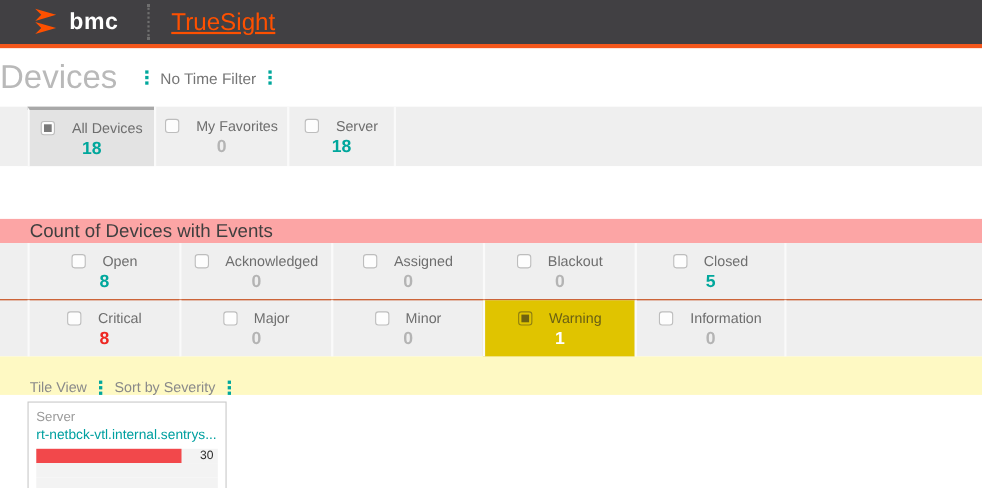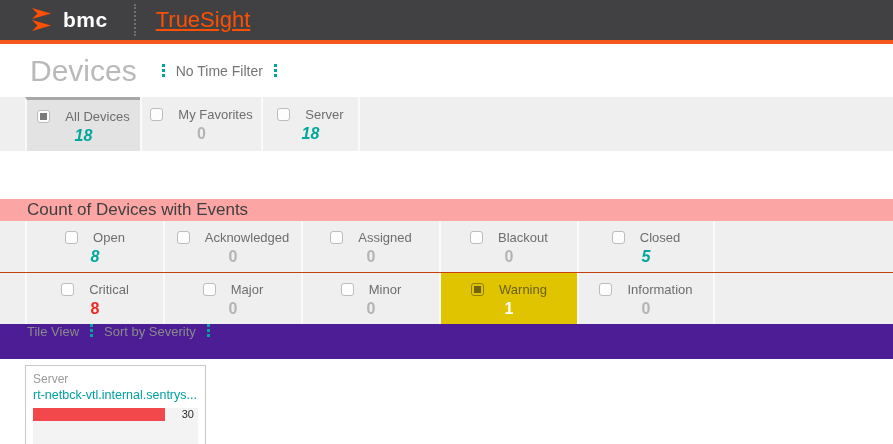--- a/index.html
+++ b/index.html
@@ -8,21 +8,21 @@
 
   
   .header { height:40px; background:#414043; display:flex; align-items:center; }
   .brand { margin-left:30px; display:flex; align-items:center; gap:8px; }
   .brand-text { color:#ffffff; font-size:21px; font-weight:bold; letter-spacing:0.5px; }
   .header-sep { height:32px; border-left:2px dotted #6f6f6f; margin-left:26px; margin-right:20px; }
   .product { color:#fe5000; font-size:22px;text-decoration:underline; }
   .orange-bar { height:4px; background:#f4571c; }
 
   
-  .title-row { height:53px; background:#fff; display:flex; align-items:center; padding-left:30px; }
+  .title-row { height:53px; background:#fff; display:flex; align-items:center; }
   .page-title { font-size:30px; color:#b9b9b9; margin-right:14px; }
   .time-filter { font-size:14px; color:#757575; }
   .dots { display:inline-flex; flex-direction:column; gap:2px; margin:0 11px; cursor:pointer; }
   .dots i { width:3px; height:3px; background:#00a79c; display:block; }
 
   
   .gray-row { background:#efefef; display:flex; padding-left:25px; }
   .tabs-row { height:54px; }
   .event-row { height:51px; }
   .event-row.second { height:52px; border-top:1px solid #c2410c; }
@@ -36,31 +36,31 @@
   .cell-top { display:flex; align-items:center; gap:15px; }
   .checkbox { width:13px; height:13px; border:1px solid #bdbdbd; border-radius:3px;
               background:#fdfdfd; position:relative; flex:0 0 auto; }
   .checkbox.checked::after { content:""; position:absolute; left:2px; top:2px; right:2px; bottom:2px;
                              background:#7a7a7a; }
   .selected-gold .checkbox { border-color:#8f7f10; background:transparent; }
   .selected-gold .checkbox.checked::after { background:#6f6310; }
   .cell-label { font-size:13px; color:#6e6e6e; }
   .selected-gold .cell-label { color:#6a6014; }
   .cell-count { font-size:16px; font-weight:bold; margin-top:3px; }
-  .count-accent { color:#00a79c;font-style:italic; }
+  .count-accent { color:#00a79c; }
   .count-zero { color:#b4b4b4; }
   .count-critical { color:#ee2722; }
   .count-on-gold { color:#ffffff; }
 
   
   .section-heading { height:22px; background:#fca5a5; display:flex; align-items:center;
                      padding-left:27px; font-size:17px; color:#3f3f3f;margin-top:48px; }
 
   
-  .toolbar-row { height:35px; background:#4c1d95; display:flex; align-items:flex-start;
+  .toolbar-row { height:35px; background:#fef9c3; display:flex; align-items:flex-end;
                  padding-left:27px; font-size:13px; color:#8a8a8a; }
 
   
   .tile-card { margin:6px 0 0 25px; width:181px; height:120px; background:#fff;
                border:1px solid #c9c9c9; padding:6px 7px; }
   .tile-type { font-size:12px; color:#9a9a9a; margin-bottom:2px; }
   .tile-link { font-size:12.5px; color:#00a0a0; white-space:nowrap; overflow:hidden;
                margin-bottom:6px; cursor:pointer; }
   .bar-row { position:relative; height:13px; background:#f3f3f3; margin-bottom:0; }
   .bar-fill { position:absolute; left:0; top:0; bottom:0; width:0; }

